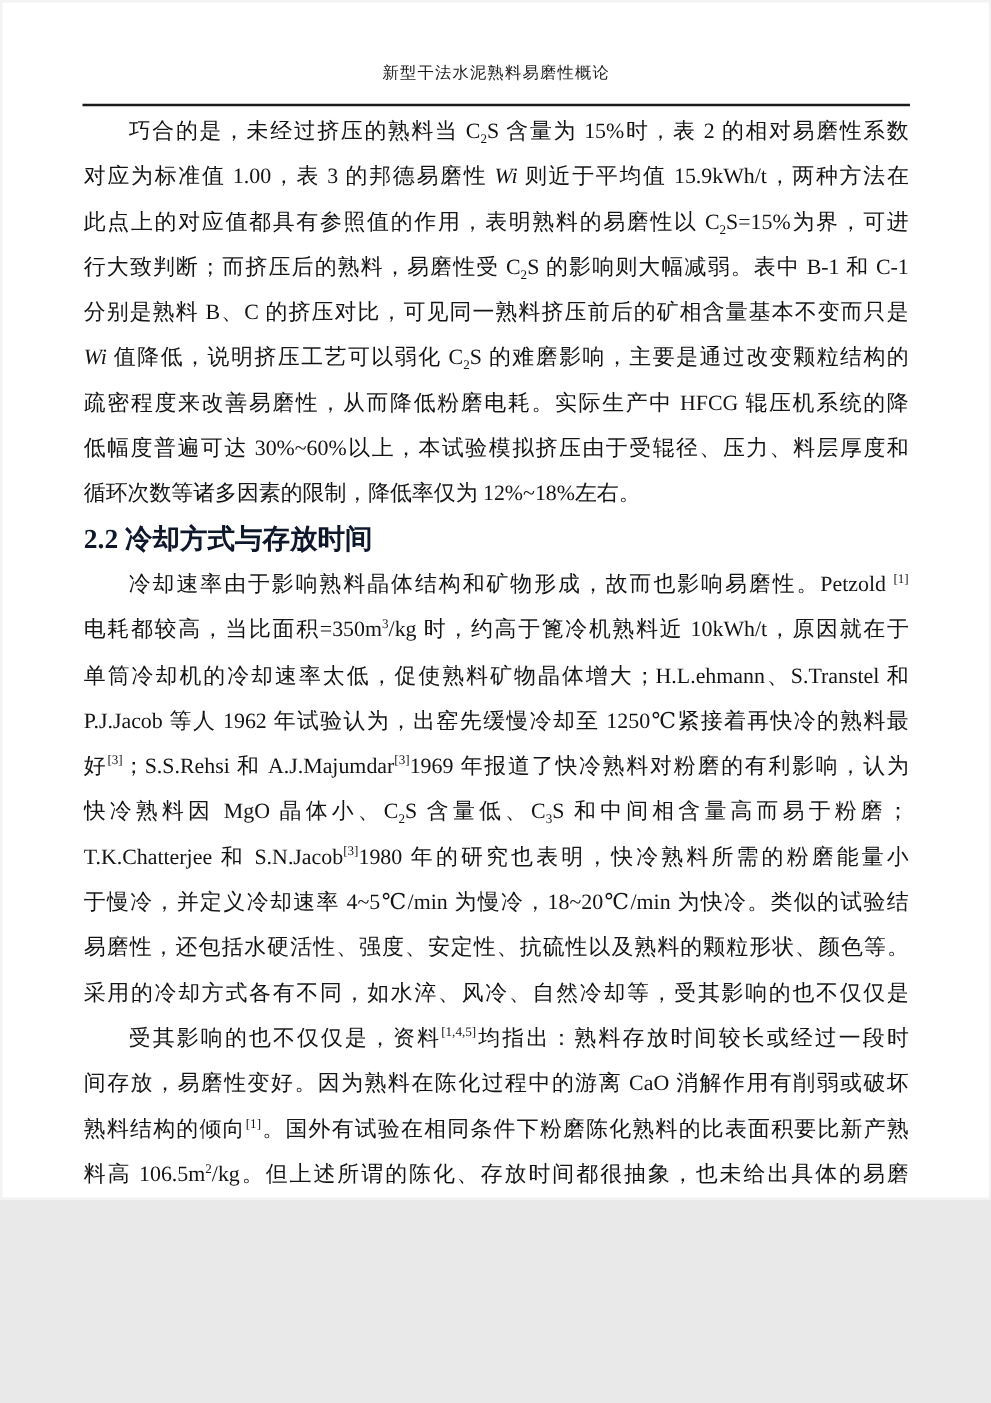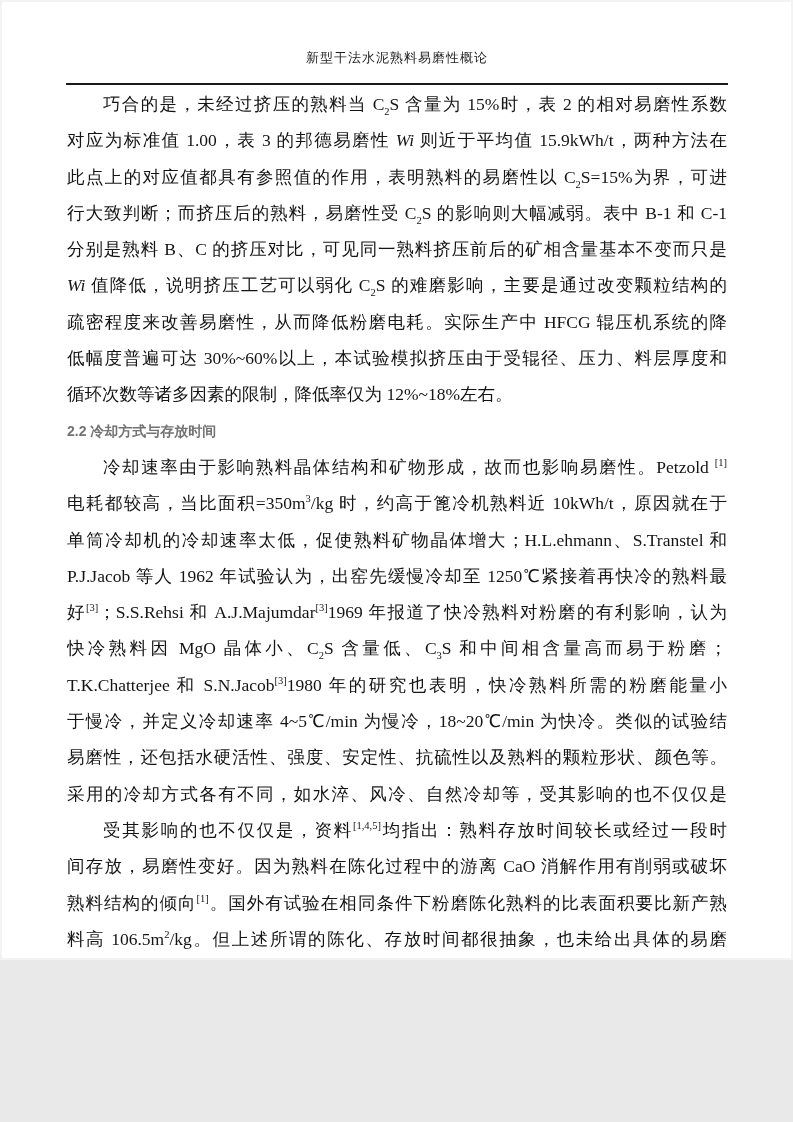--- a/index.html
+++ b/index.html
@@ -11,25 +11,25 @@
   .running-head{
     position:absolute;top:49px;left:67px;width:660px;text-align:center;
     font-size:13px;letter-spacing:1px;color:#1c1c1c;
   }
   .head-rule{position:absolute;top:83px;left:66px;width:662px;height:2px;background:#1a1a1a;}
   .doc-body{
     position:absolute;top:86px;left:67px;width:660px;
     font-size:17.5px;line-height:36.3px;
   }
   .line{height:36.3px;text-align:justify;text-justify:inter-character;overflow:hidden;}
-  .line.j{text-align-last:justify;font-family:Liberation Serif, serif;}
+  .line.j{text-align-last:justify;}
   .line.indent{padding-left:36px;}
   .heading{
-    height:36.3px;line-height:36.3px;font-weight:700;font-size:14px;
-    font-family:Liberation Sans, sans-serif;color:#737373;
+    height:36.3px;line-height:36.3px;font-weight:700;font-size:22px;
+    font-family:Liberation Serif, serif;color:#0f172a;
   }
   sub,sup{font-size:0.6em;line-height:0;}
   sup{vertical-align:super;}
   sub{vertical-align:sub;}
   i{font-style:italic;}
   .foot-rule{position:absolute;top:1051px;left:66px;width:662px;height:4px;background:#000;}
   .footer-text{
     position:absolute;top:1059px;left:67px;width:660px;height:20px;
     font-family:"Liberation Sans","DejaVu Sans",sans-serif;font-size:12px;color:#111;
   }

